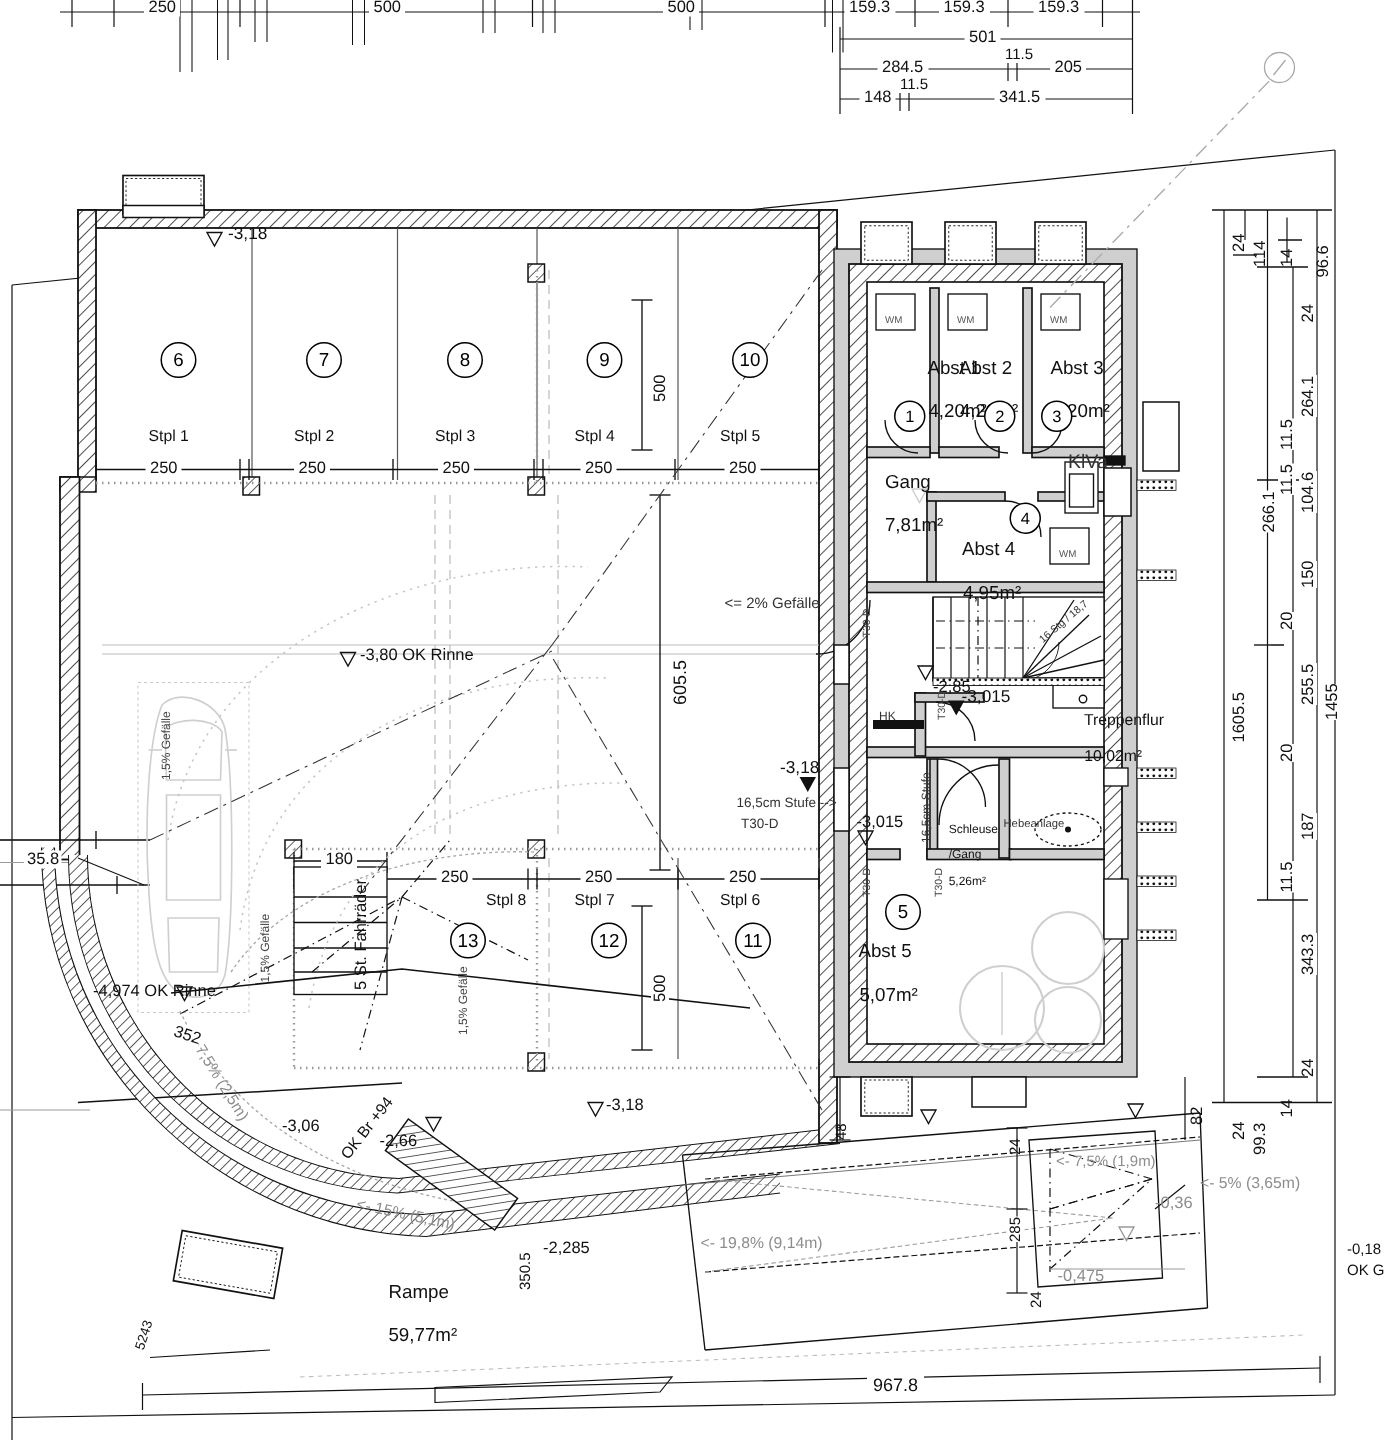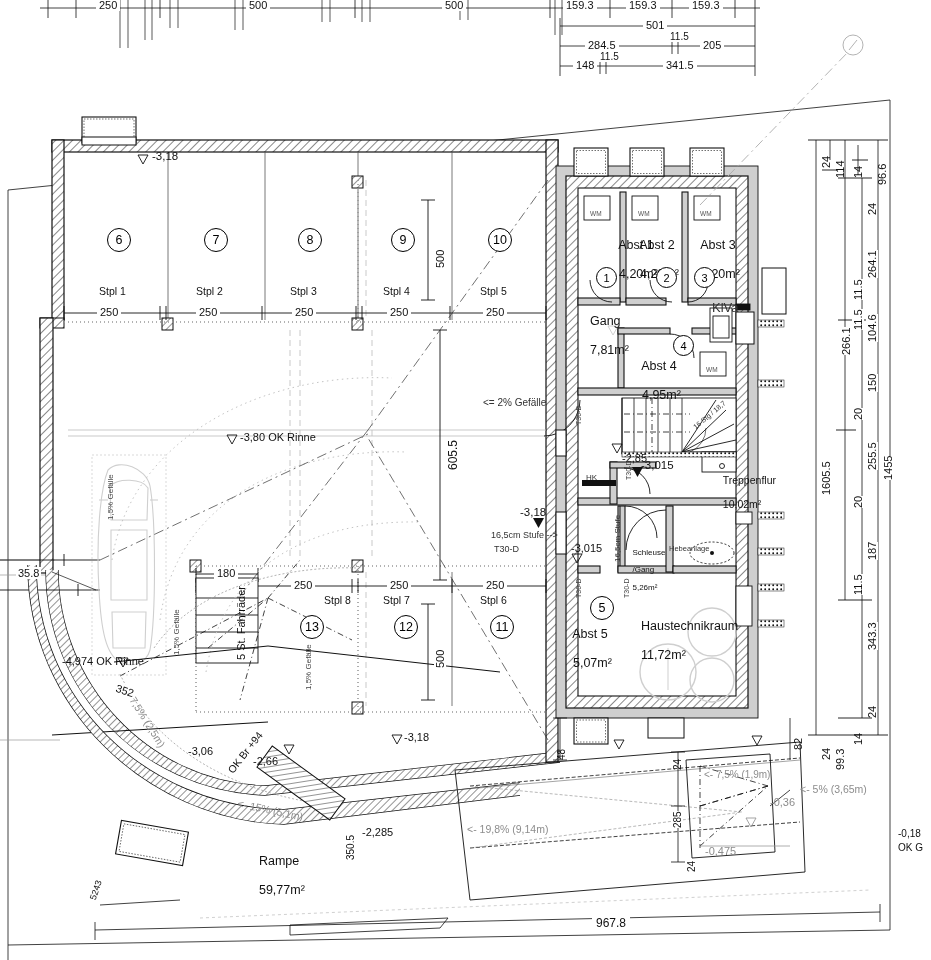--- a/index.html
+++ b/index.html
@@ -621,24 +621,20 @@
 </div>
 <div class="room sml" style="left:673px;top:462px;margin-left:44px;">
   <span>Treppenflur</span><br>
   <span>10,02m²</span>
 </div>
 <div class="room" style="left:628px;top:540px;font-size:8px;line-height:1.1;">
   <span>Schleuse</span><br>
   <span>/Gang</span><br>
   <span>5,26m²</span>
 </div>
-<div class="room med" style="left:634px;top:605px;">
-  <span>Haustechnikraum</span><br>
-  <span>11,72m²</span>
-</div>
 <div class="circ" style="left:590px;top:596px;">5</div>
 <div class="room med" style="left:566px;top:613px;">
   <span>Abst 5</span><br>
   <span>5,07m²</span>
 </div>
 <div class="room med" style="left:252px;top:840px;">
   <span>Rampe</span><br>
   <span>59,77m²</span>
 </div>
 
@@ -687,19 +683,19 @@
 
 <div class="tinyv" style="left:575px;top:425px;">T30-D</div>
 <div class="tinyv" style="left:625px;top:480px;">T30-D</div>
 <div class="tinyv" style="left:575px;top:598px;">T30-D</div>
 <div class="tinyv" style="left:623px;top:598px;">T30-D</div>
 <div class="dim" style="left:692px;top:425px;font-size:7px;color:#333;transform:rotate(-40deg);transform-origin:0 0;">16 Stg / 18,7</div>
 
 <div class="dim" style="left:16px;top:567px;background:#fff;padding:0 2px;">35.8</div>
 <div class="dim" style="left:118px;top:682px;font-size:11px;transform:rotate(18deg);transform-origin:0 0;background:#fff;">352</div>
 <div class="dimv" style="left:345px;top:860px;font-size:10px;">350.5</div>
-<div class="dim" style="left:592px;top:916px;background:#fff;padding:0 4px;font-size:12px;">967.8</div>
+<div class="dim" style="left:578px;top:916px;background:#fff;padding:0 4px;font-size:12px;">967.8</div>
 <div class="dimv" style="left:672px;top:770px;font-size:10px;">24</div>
 <div class="dimv" style="left:672px;top:828px;font-size:10px;background:#fff;">285</div>
 <div class="dimv" style="left:686px;top:872px;font-size:10px;">24</div>
 <div class="dimv" style="left:556px;top:760px;font-size:10px;">48</div>
 
 </div>
 
 </body></html>

